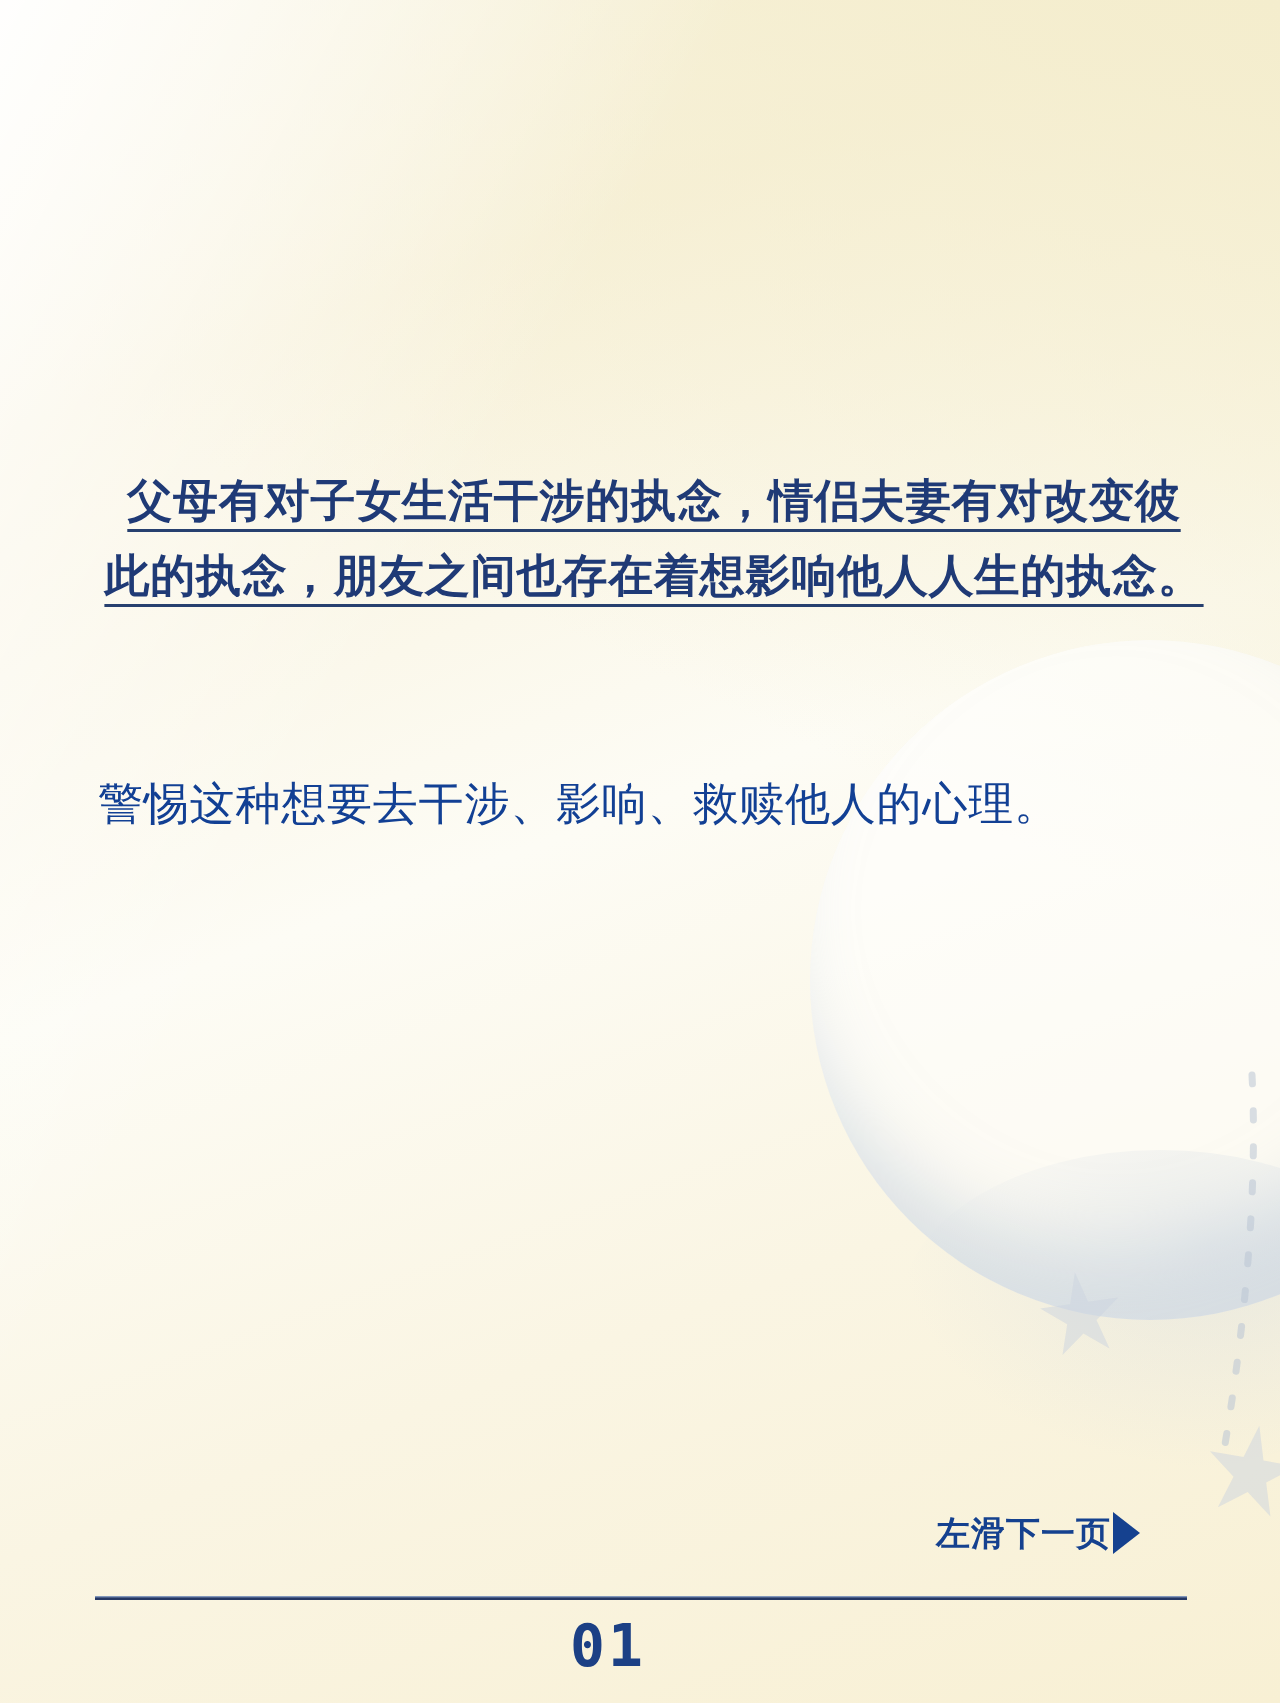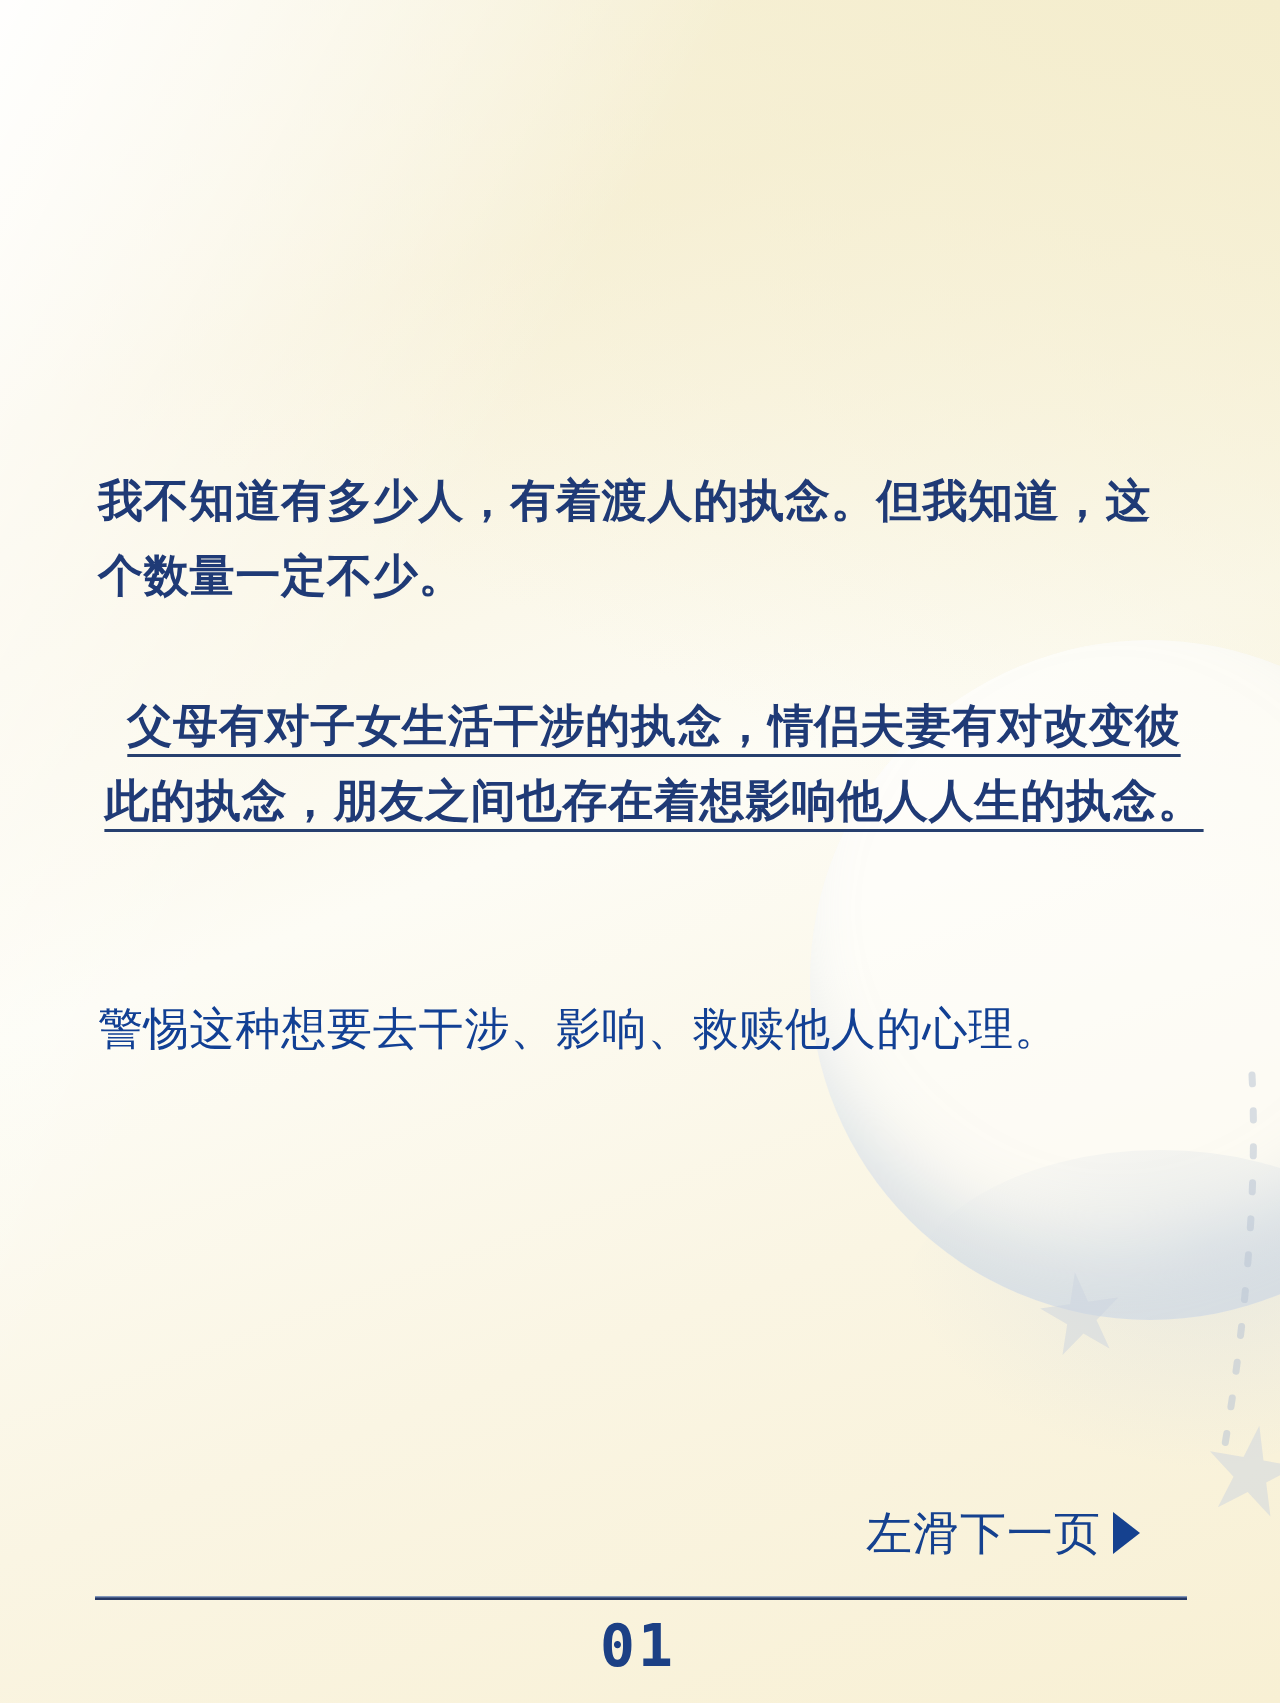--- a/index.html
+++ b/index.html
@@ -52,61 +52,58 @@
   .u {
     text-decoration: underline;
     text-decoration-thickness: 3px;
     text-underline-offset: 13px;
     text-decoration-color: #27406f;
     text-align: center;
   }
   
   .swipe-hint {
     position: absolute; top: 1505px; right: 140px;
-    display: flex; align-items: center; gap: 10px;
-    color: #15418f; font-size: 46px; line-height: 56px; font-weight: 400;
+    display: flex; align-items: center; 
+    color: #15418f; font-size: 34px; line-height: 56px; font-weight: 700;
     letter-spacing: 1px;
     cursor: pointer;
   }
   .tri {
     display: inline-block; width: 0; height: 0;
     border-left: 27px solid #15418f;
     border-top: 21px solid transparent;
     border-bottom: 21px solid transparent;
     margin-left: 2px;
   }
   .divider {
     position: absolute; left: 95px; top: 1596px;
     width: 1092px; height: 4px;
     background: linear-gradient(#9db3d4 0%, #243764 55%);
   }
   .page-number {
     position: absolute; left: 0; top: 1612px; width: 1216px;
     text-align: center;
     color: #1c4085; font-size: 58px; font-weight: 700; letter-spacing: 3px;
     font-family: "DejaVu Sans Mono", "Liberation Mono", monospace;
-    padding-left: 30px;
   }
 </style>
 </head>
 <body>
 
 <div class="page">
 
   <div class="moon"></div>
   <div class="moon-haze"></div>
   <svg class="dots-svg" width="1280" height="1703" viewBox="0 0 1280 1703">
     <path d="M1252,1075 C1258,1190 1245,1330 1222,1462" fill="none" stroke="rgba(185,197,212,0.55)" stroke-width="7" stroke-dasharray="9 27" stroke-linecap="round"></path>
   </svg>
   <div class="star star1"></div>
   <div class="star star2"></div>
 
   <main class="content">
-    <p>我不知道有多少人，有着渡人的执念。但我知道，这
-个数量一定不少。</p>
     <p class="u">父母有对子女生活干涉的执念，情侣夫妻有对改变彼
 此的执念，朋友之间也存在着想影响他人人生的执念。</p>
     <p class="para-heading">警惕这种想要去干涉、影响、救赎他人的心理。</p>
   </main>
 
   <div class="swipe-hint">
     <span>左滑下一页</span>
     <span class="tri"></span>
   </div>
   <div class="divider"></div>

